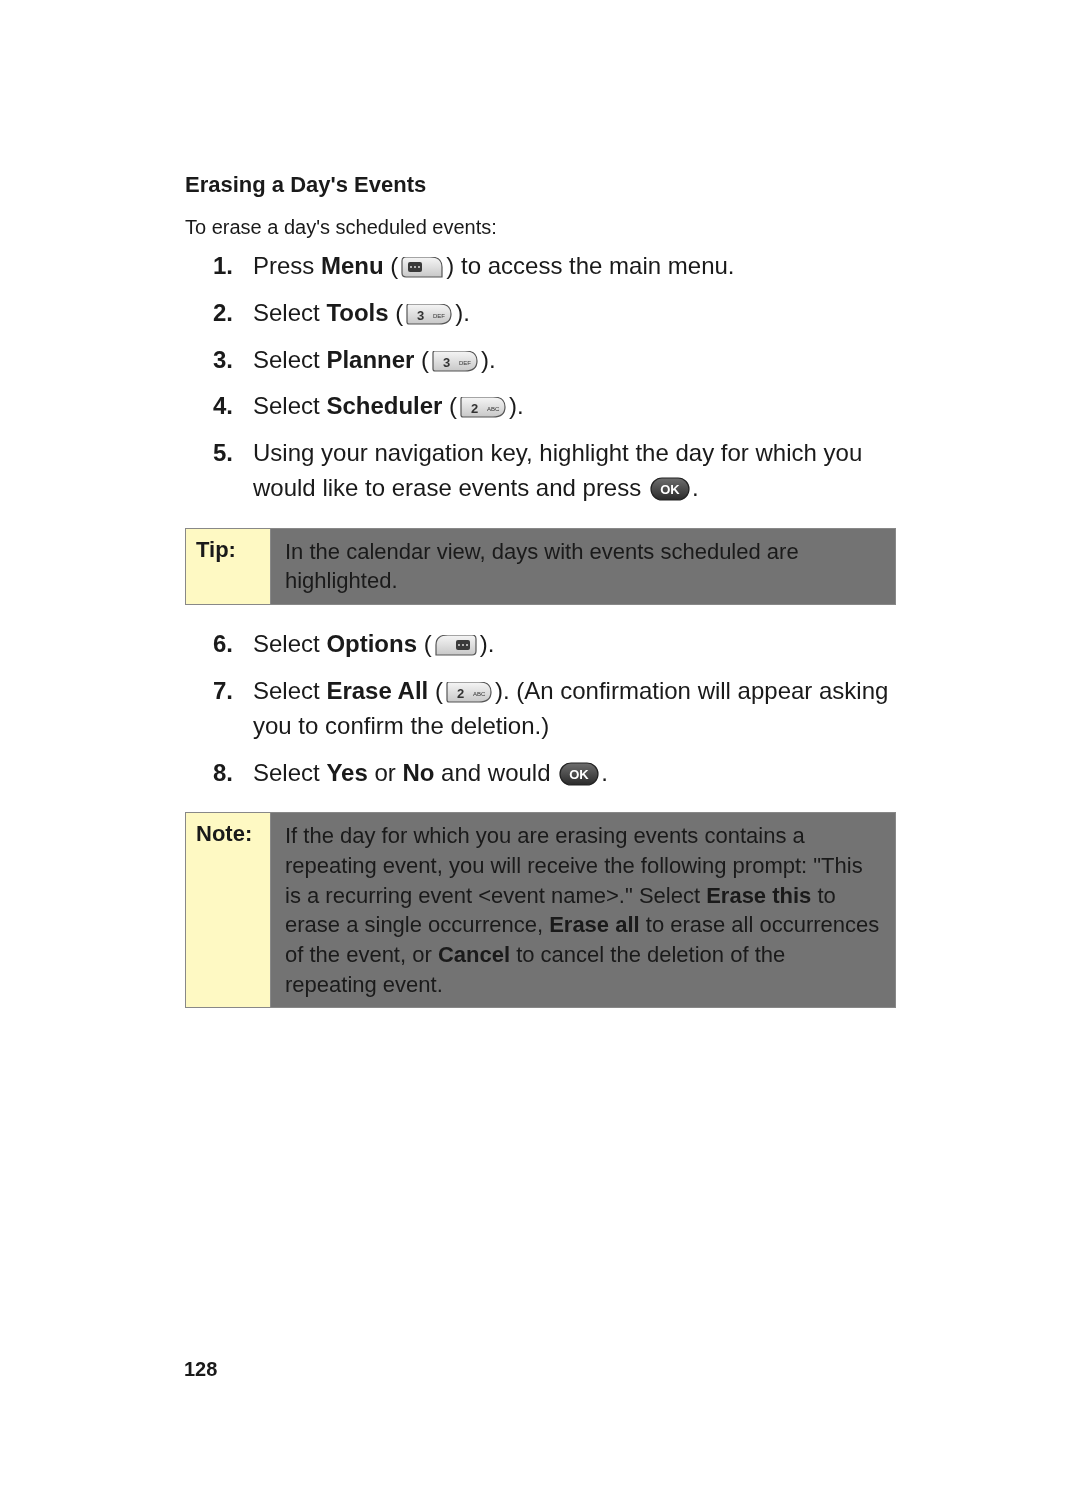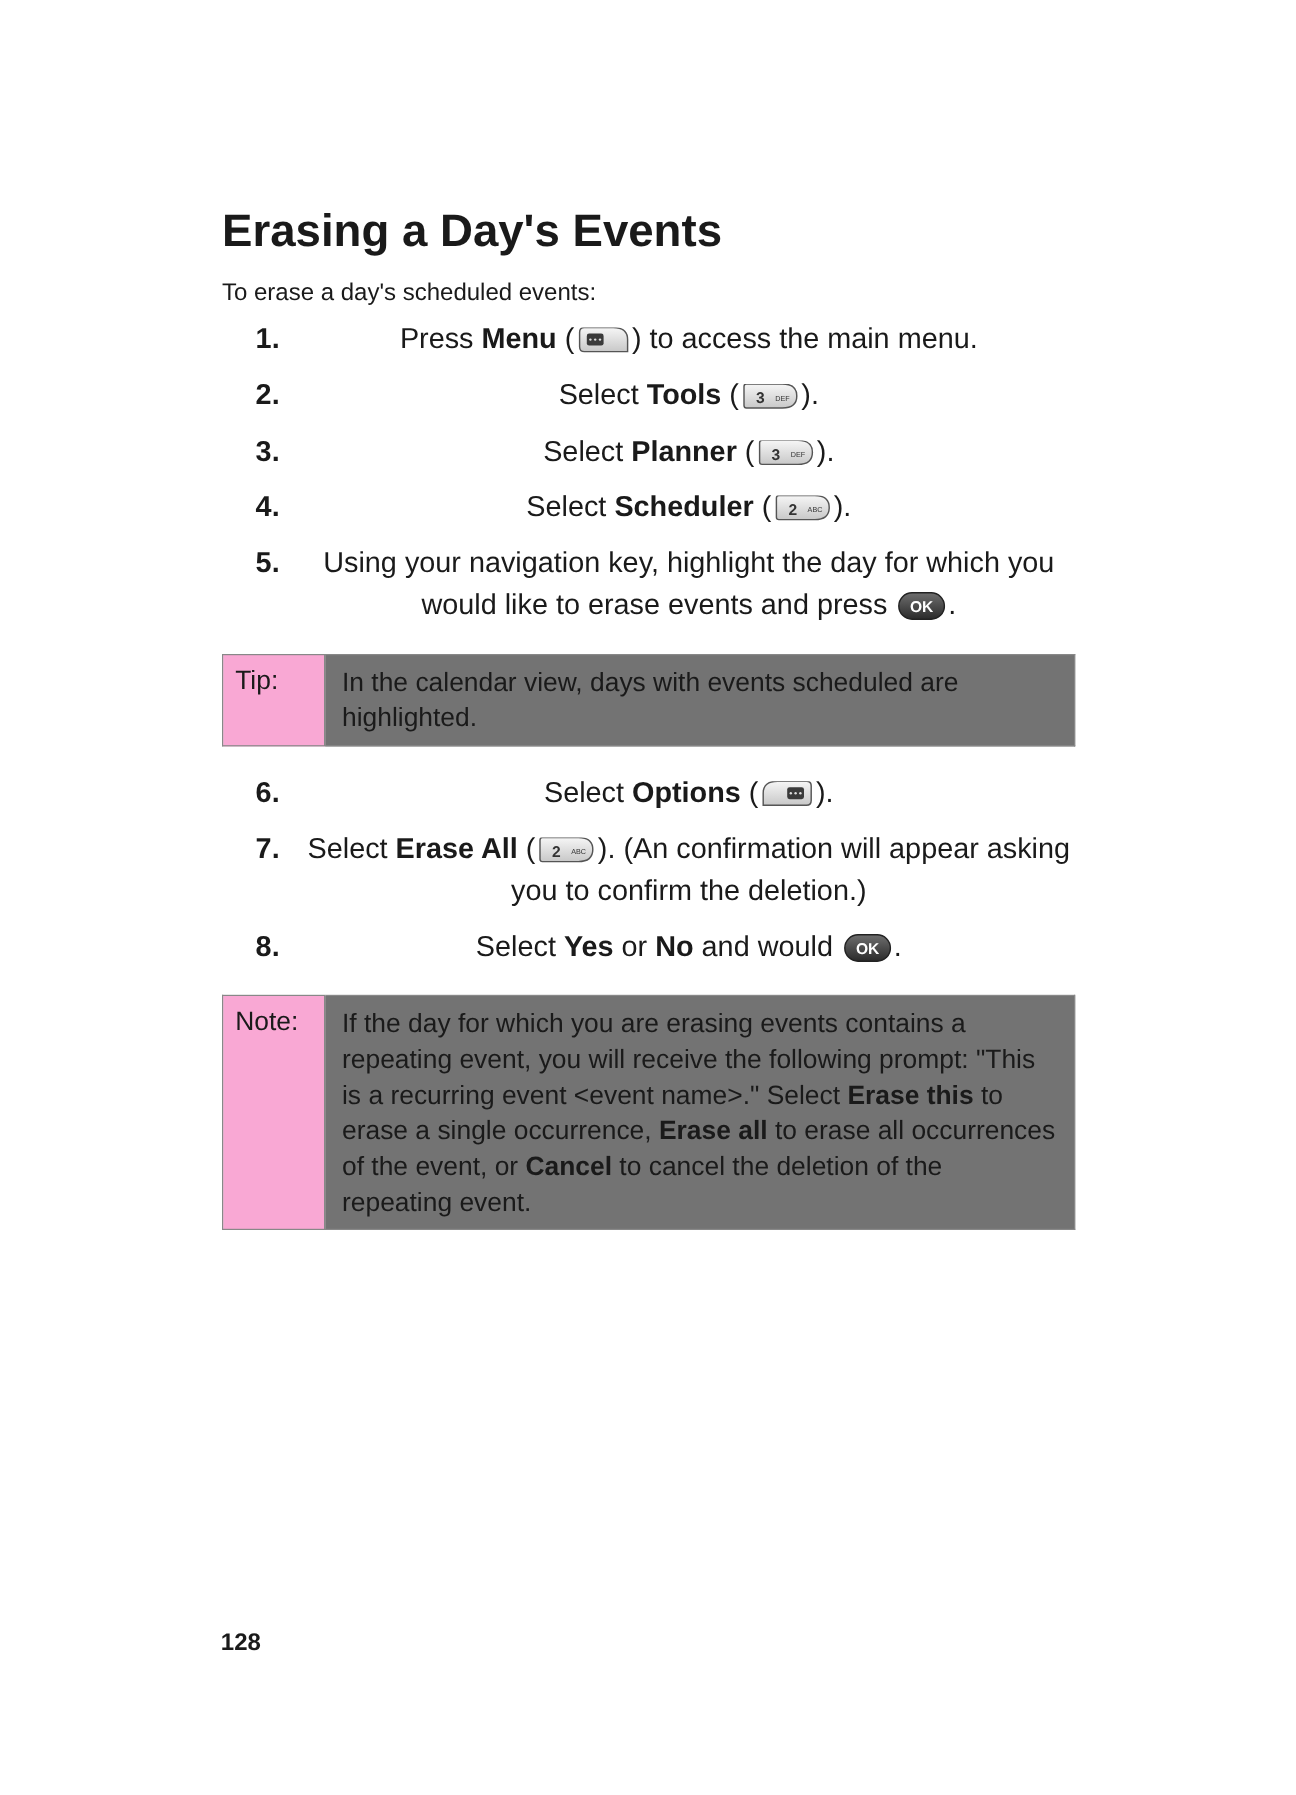--- a/index.html
+++ b/index.html
@@ -14,34 +14,33 @@
     position: relative;
   }
   .content {
     position: absolute;
     left: 185px;
     top: 172px;
     width: 710px;
   }
   h1 {
     margin: 0 0 18px 0;
-    font-size: 38px;
+    font-size: 22px;
     font-weight: 700;
   }
   .subhead {
     font-weight: 400;
     margin: 0 0 10px 0;
     font-size: 20px;
   }
   ol {
     margin: 0;
     padding: 0 0 0 68px;
     list-style: none;
     counter-reset: step;
-    text-align: center;
   }
   ol li {
     counter-increment: step;
     position: relative;
     margin: 0 0 12px 0;
     line-height: 1.45;
   }
   ol li::before {
     content: counter(step) ".";
     position: absolute;
@@ -53,22 +52,22 @@
     border: 1px solid #888;
     width: 100%;
     display: table;
     border-collapse: collapse;
     margin: 22px 0 22px 0;
     font-size: 22px;
   }
   .callout-row { display: table-row; }
   .callout-label {
     display: table-cell;
-    background: #f9a8d4;
-    font-weight: 400;
+    background: #fef9c3;
+    font-weight: 700;
     padding: 8px 10px;
     border-right: 1px solid #888;
     vertical-align: top;
     width: 64px;
   }
   .callout-body {
     display: table-cell;
     padding: 8px 14px;
     line-height: 1.35;
     background: #737373;

